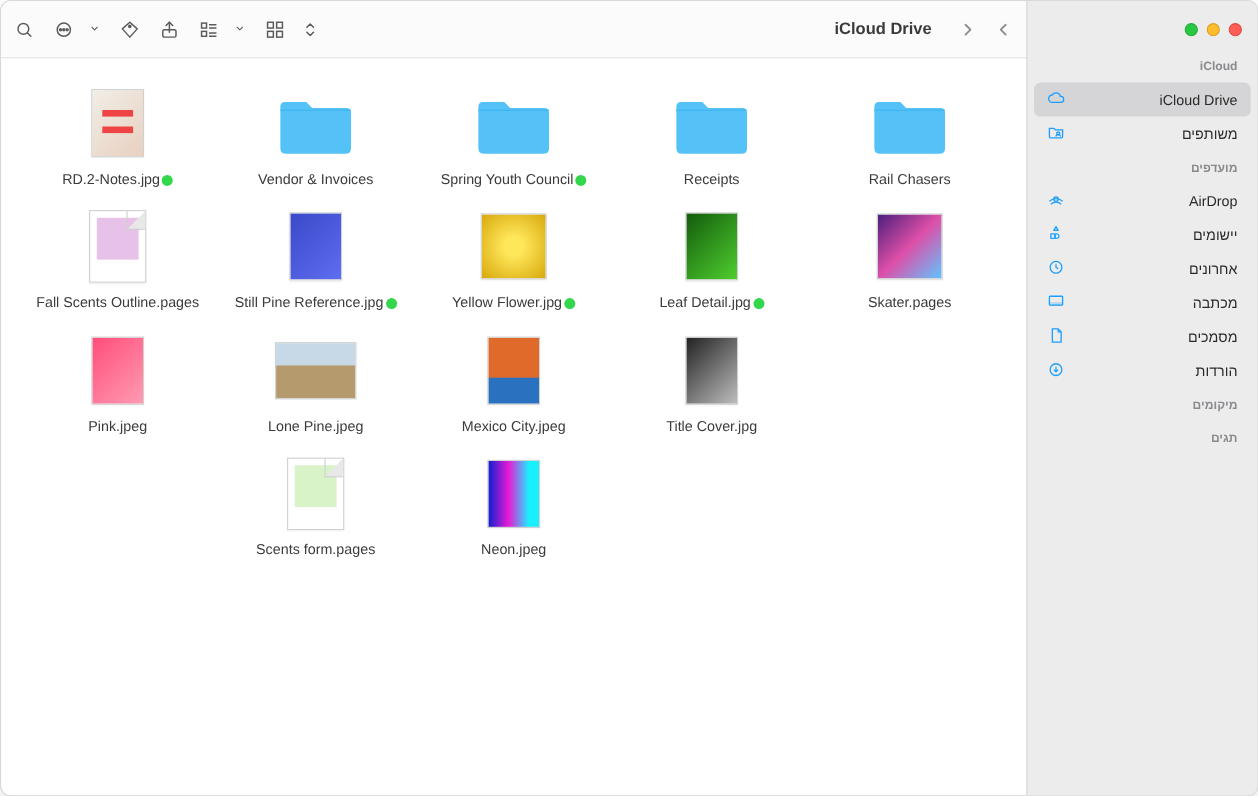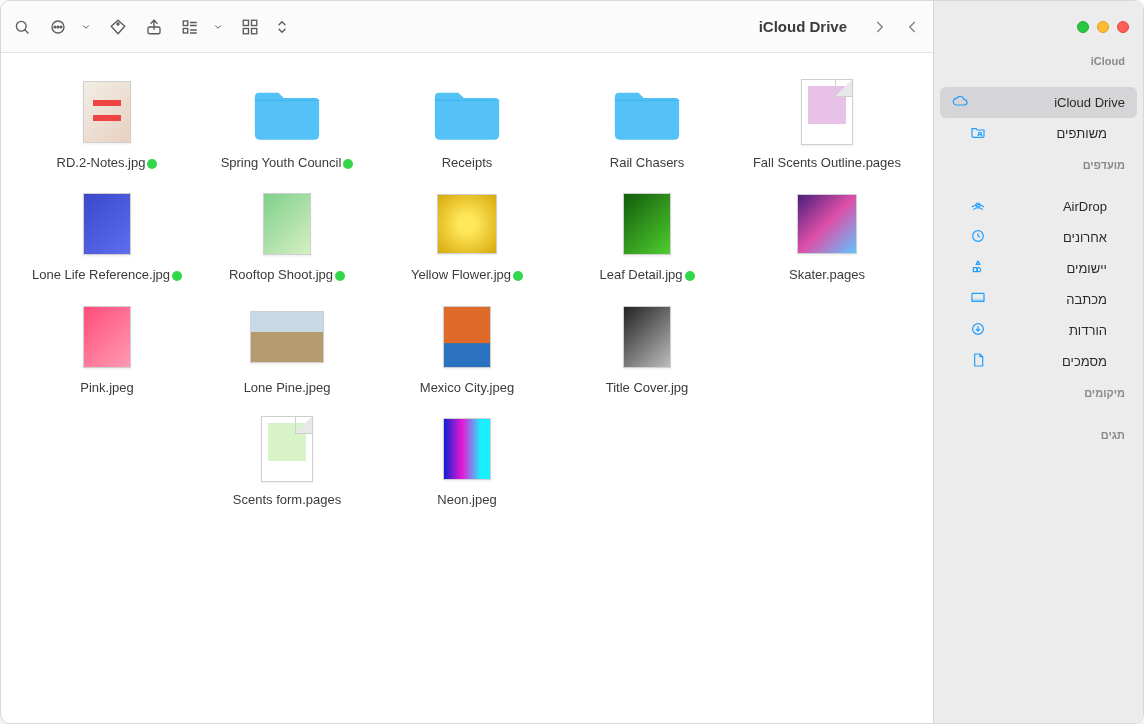--- a/index.html
+++ b/index.html
@@ -43,30 +43,30 @@
     width: 12px; height: 12px; border-radius: 50%;
     display: inline-block;
   }
   .dot-red    { background:#ff5f57; border:1px solid #e24640; }
   .dot-yellow { background:#febc2e; border:1px solid #dba124; }
   .dot-green  { background:#28c840; border:1px solid #26aa3b; }
 
   .side-section-title {
     font-size: 11px;
     color: #8a8a8e;
-    padding: 10px 18px 20px 18px;
+    padding: 10px 18px 8px 18px;
     font-weight: 600;
     direction: rtl;
   }
   .side-item {
     display: flex;
     flex-direction: row-reverse;
     align-items: center;
     gap: 8px;
-    padding: 6px 36px;
+    padding: 6px 18px;
     font-size: 13px;
     color: #2a2a2a;
     cursor: default;
     direction: rtl;
   }
   .side-item.active {
     background: #d5d5d7;
     border-radius: 6px;
     margin: 0 6px;
     padding: 6px 12px;
@@ -213,53 +213,53 @@
         <div class="side-section-title">מועדפים</div>
         <div class="side-item">
           <span class="side-icon"><svg viewBox="0 0 24 24" fill="none" stroke="#1e9fff" stroke-width="1.8">
               <circle cx="12" cy="12" r="3"></circle>
               <path d="M5 19a10 10 0 0114 0"></path>
               <path d="M3 15a13 13 0 0118 0"></path>
             </svg></span>
           <span class="side-label">AirDrop</span>
         </div>
         <div class="side-item">
+          <span class="side-icon"><svg viewBox="0 0 24 24" fill="none" stroke="#1e9fff" stroke-width="1.8" stroke-linejoin="round">
+              <path d="M12 3l3 5h-6zM5 13h6v6H5zM16 16a3 3 0 100 .01"></path>
+            </svg></span>
+          <span class="side-label">יישומים</span>
+        </div>
+        <div class="side-item">
           <span class="side-icon"><svg viewBox="0 0 24 24" fill="none" stroke="#1e9fff" stroke-width="1.8">
               <circle cx="12" cy="12" r="8"></circle>
               <path d="M12 8v4l3 2"></path>
             </svg></span>
           <span class="side-label">אחרונים</span>
         </div>
         <div class="side-item">
-          <span class="side-icon"><svg viewBox="0 0 24 24" fill="none" stroke="#1e9fff" stroke-width="1.8" stroke-linejoin="round">
-              <path d="M12 3l3 5h-6zM5 13h6v6H5zM16 16a3 3 0 100 .01"></path>
-            </svg></span>
-          <span class="side-label">יישומים</span>
-        </div>
-        <div class="side-item">
           <span class="side-icon"><svg viewBox="0 0 24 24" fill="none" stroke="#1e9fff" stroke-width="1.8">
               <rect x="3" y="5" width="18" height="12" rx="1"></rect>
               <rect x="3" y="14" width="18" height="3" fill="#1e9fff" opacity=".25"></rect>
             </svg></span>
           <span class="side-label">מכתבה</span>
+        </div>
+        <div class="side-item">
+          <span class="side-icon"><svg viewBox="0 0 24 24" fill="none" stroke="#1e9fff" stroke-width="1.8">
+              <path d="M7 3h8l4 4v14H7z"></path>
+              <path d="M15 3v4h4"></path>
+            </svg></span>
+          <span class="side-label">מסמכים</span>
         </div>
         <div class="side-item">
           <span class="side-icon"><svg viewBox="0 0 24 24" fill="none" stroke="#1e9fff" stroke-width="1.8">
               <circle cx="12" cy="12" r="8"></circle>
               <path d="M12 8v6"></path>
               <path d="M9 12l3 3 3-3"></path>
             </svg></span>
           <span class="side-label">הורדות</span>
-        </div>
-        <div class="side-item">
-          <span class="side-icon"><svg viewBox="0 0 24 24" fill="none" stroke="#1e9fff" stroke-width="1.8">
-              <path d="M7 3h8l4 4v14H7z"></path>
-              <path d="M15 3v4h4"></path>
-            </svg></span>
-          <span class="side-label">מסמכים</span>
         </div>
         <div class="side-section-title">מיקומים</div>
         <div class="side-section-title">תגים</div>
       </div>
   </aside>
 
   <div class="main">
 
     <div class="toolbar">
       <div class="nav-arrows">
@@ -367,69 +367,70 @@
               <span class="tag-dot"></span>
             </div>
           </div>
           <div class="item">
             <div class="thumb-wrap folder-ico">
               <svg viewBox="0 0 68 56">
                 <use href="#folder-shape"></use>
               </svg>
             </div>
             <div class="label-row">
-              <div class="label">Spring Youth Council</div>
-              <span class="tag-dot"></span>
+              <div class="label">Vendor &amp; Invoices</div>
             </div>
           </div>
           <div class="item">
             <div class="thumb-wrap folder-ico">
               <svg viewBox="0 0 68 56">
                 <use href="#folder-shape"></use>
               </svg>
             </div>
             <div class="label-row">
-              <div class="label">Receipts</div>
+              <div class="label">Spring Youth Council</div>
+              <span class="tag-dot"></span>
             </div>
           </div>
           <div class="item">
             <div class="thumb-wrap folder-ico">
               <svg viewBox="0 0 68 56">
                 <use href="#folder-shape"></use>
               </svg>
             </div>
             <div class="label-row">
+              <div class="label">Receipts</div>
+            </div>
+          </div>
+          <div class="item">
+            <div class="thumb-wrap folder-ico">
+              <svg viewBox="0 0 68 56">
+                <use href="#folder-shape"></use>
+              </svg>
+            </div>
+            <div class="label-row">
               <div class="label">Rail Chasers</div>
             </div>
           </div>
           <div class="item">
             <div class="thumb-wrap">
               <div class="thumb page">
                 <div class="t-scents" style="position: absolute; inset: 6px 6px 20px;"></div>
               </div>
             </div>
             <div class="label-row">
               <div class="label">Fall Scents Outline.pages</div>
             </div>
           </div>
           <div class="item">
             <div class="thumb-wrap">
               <div class="thumb tall t-blue"></div>
             </div>
             <div class="label-row">
-              <div class="label">Lone Life Reference.jpg</div>
-              <span class="tag-dot"></span>
-            </div>
-          </div>
-          <div class="item">
-            <div class="thumb-wrap">
-              <div class="thumb tall t-roof"></div>
-            </div>
-            <div class="label-row">
-              <div class="label">Rooftop Shoot.jpg</div>
+              <div class="label">Still Pine Reference.jpg</div>
               <span class="tag-dot"></span>
             </div>
           </div>
           <div class="item">
             <div class="thumb-wrap">
               <div class="thumb  t-yellow"></div>
             </div>
             <div class="label-row">
               <div class="label">Yellow Flower.jpg</div>
               <span class="tag-dot"></span>

